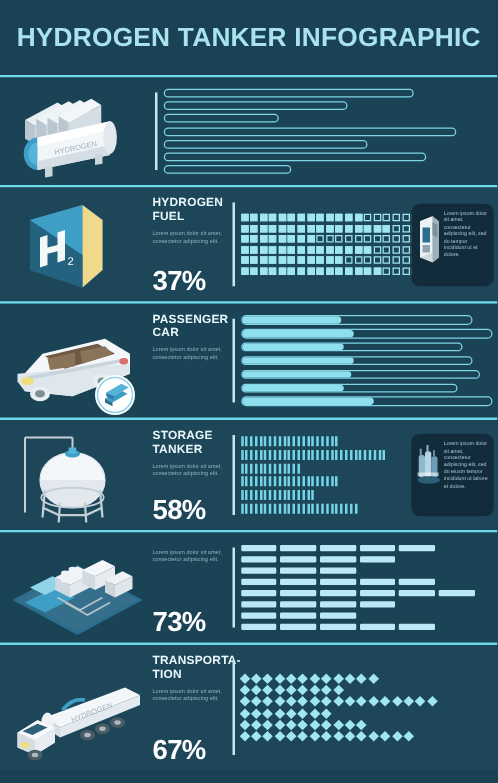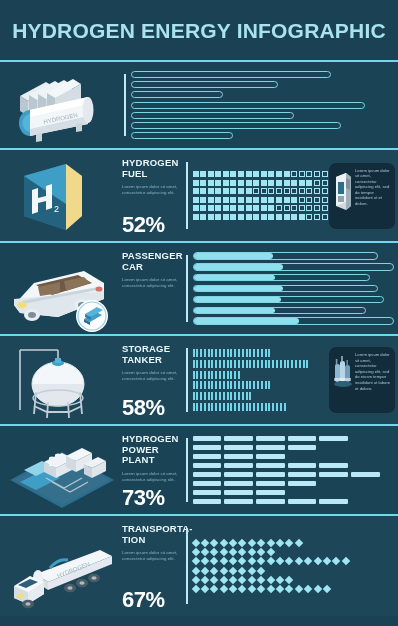--- a/index.html
+++ b/index.html
@@ -114,21 +114,21 @@
 
   
   .illu svg{display:block;position:absolute;left:0;top:0;}
 </style>
 </head>
 <body>
 
 <div class="page">
 
   <div class="header">
-    <div class="header-title">HYDROGEN ENERGY INFOGRAPHIC</div>
+    <div class="header-title">HYDROGEN TANKER INFOGRAPHIC</div>
     <div class="header-rule"></div>
   </div>
 
   <div class="row row-a" style="height:88px">
     <div class="illu">
       <svg width="118" height="88" viewBox="0 0 118 88">
         <g>
 
           <g>
             <polygon points="20,34 46,20 54,25 28,39" fill="#e8eef2"></polygon>
@@ -201,21 +201,21 @@
             <polygon points="32,40 38,38 38,48 46,46 46,36 52,34 52,58 46,60 46,51 38,53 38,62 32,64"></polygon>
           </g>
           <text x="54" y="62" font-family="Liberation Sans, sans-serif" font-size="9" fill="#ffffff">2</text>
         </g>
       </svg>
     </div>
 
     <div class="info">
       <div class="info-title">HYDROGEN FUEL</div>
       <div class="info-desc">Lorem ipsum dolor sit amet, consectetur adipiscing elit.</div>
-      <div class="info-pct">52%</div>
+      <div class="info-pct">37%</div>
     </div>
 
     <div class="chart" style="padding-right:72px">
       <div class="axis"></div>
       <div class="plot" id="plot-1">
           <div class="sq-row">
             <div class="sq on"></div>
             <div class="sq on"></div>
             <div class="sq on"></div>
             <div class="sq on"></div>
@@ -660,21 +660,20 @@
 
           <g stroke="#b7c3cb" stroke-width="1.4" fill="none">
             <polyline points="46,52 64,62 82,52"></polyline>
             <polyline points="52,56 70,66 88,56"></polyline>
           </g>
         </g>
       </svg>
     </div>
 
     <div class="info">
-      <div class="info-title">HYDROGEN POWER PLANT</div>
       <div class="info-desc">Lorem ipsum dolor sit amet, consectetur adipiscing elit.</div>
       <div class="info-pct">73%</div>
     </div>
 
     <div class="chart">
       <div class="axis"></div>
       <div class="plot" id="plot-4">
           <div class="dash-row">
             <div class="dash" style="width: 14.2667%;"></div>
             <div class="dash" style="width: 14.2667%;"></div>

